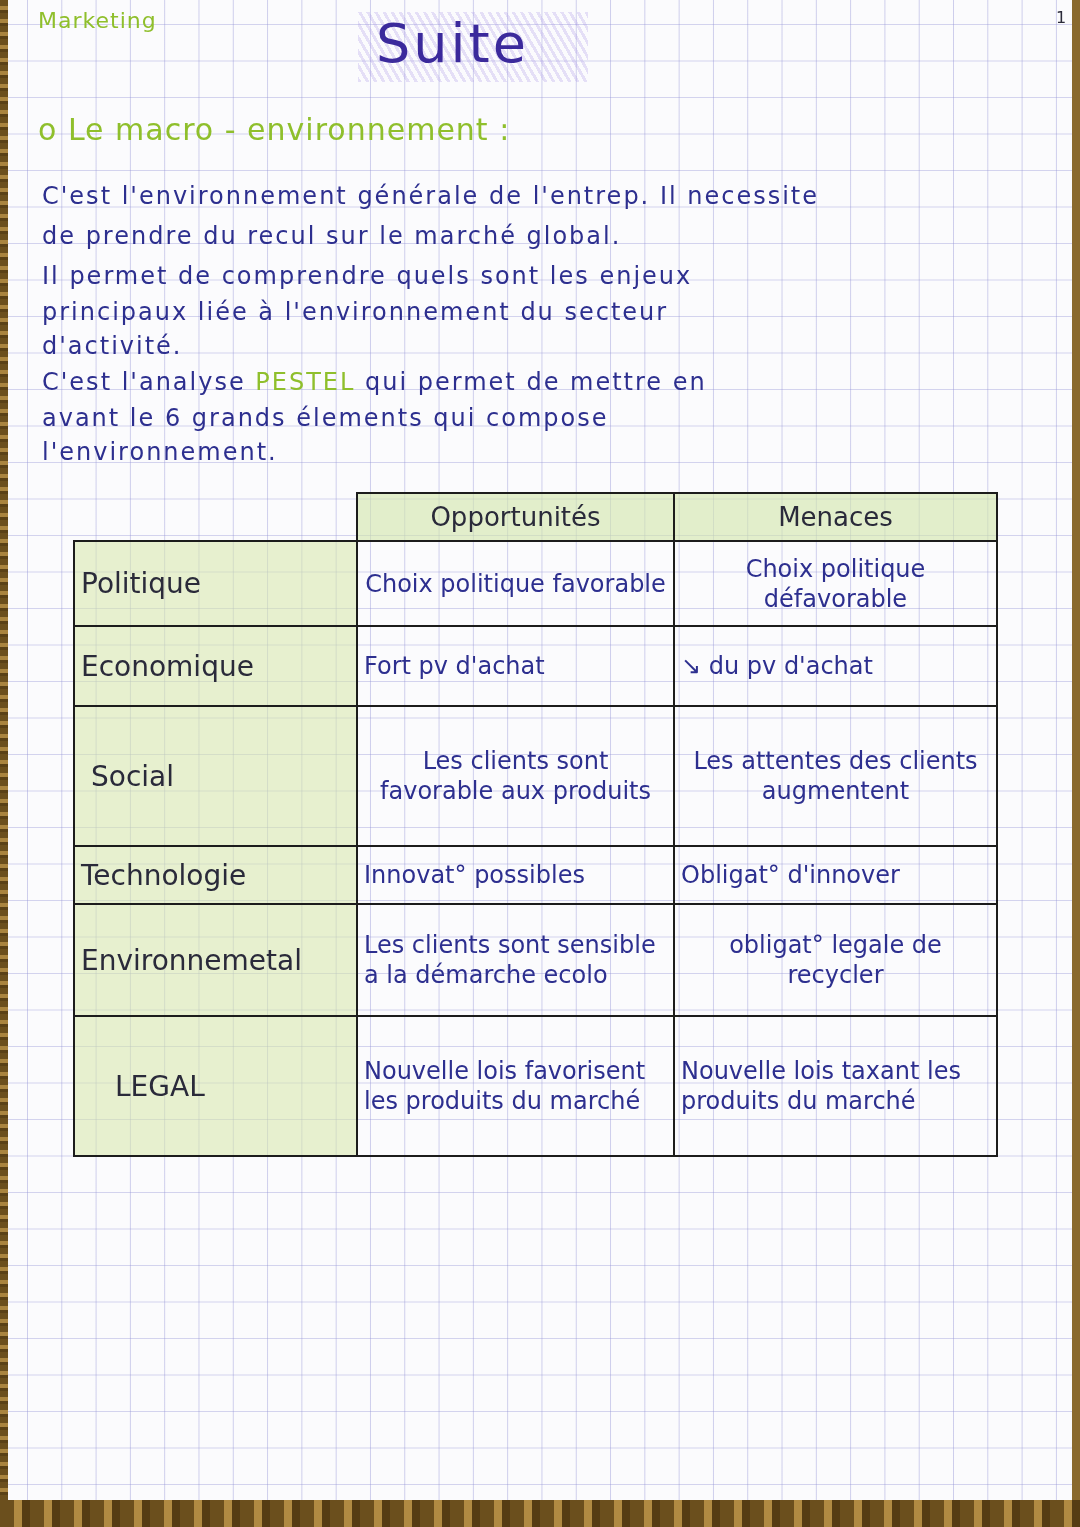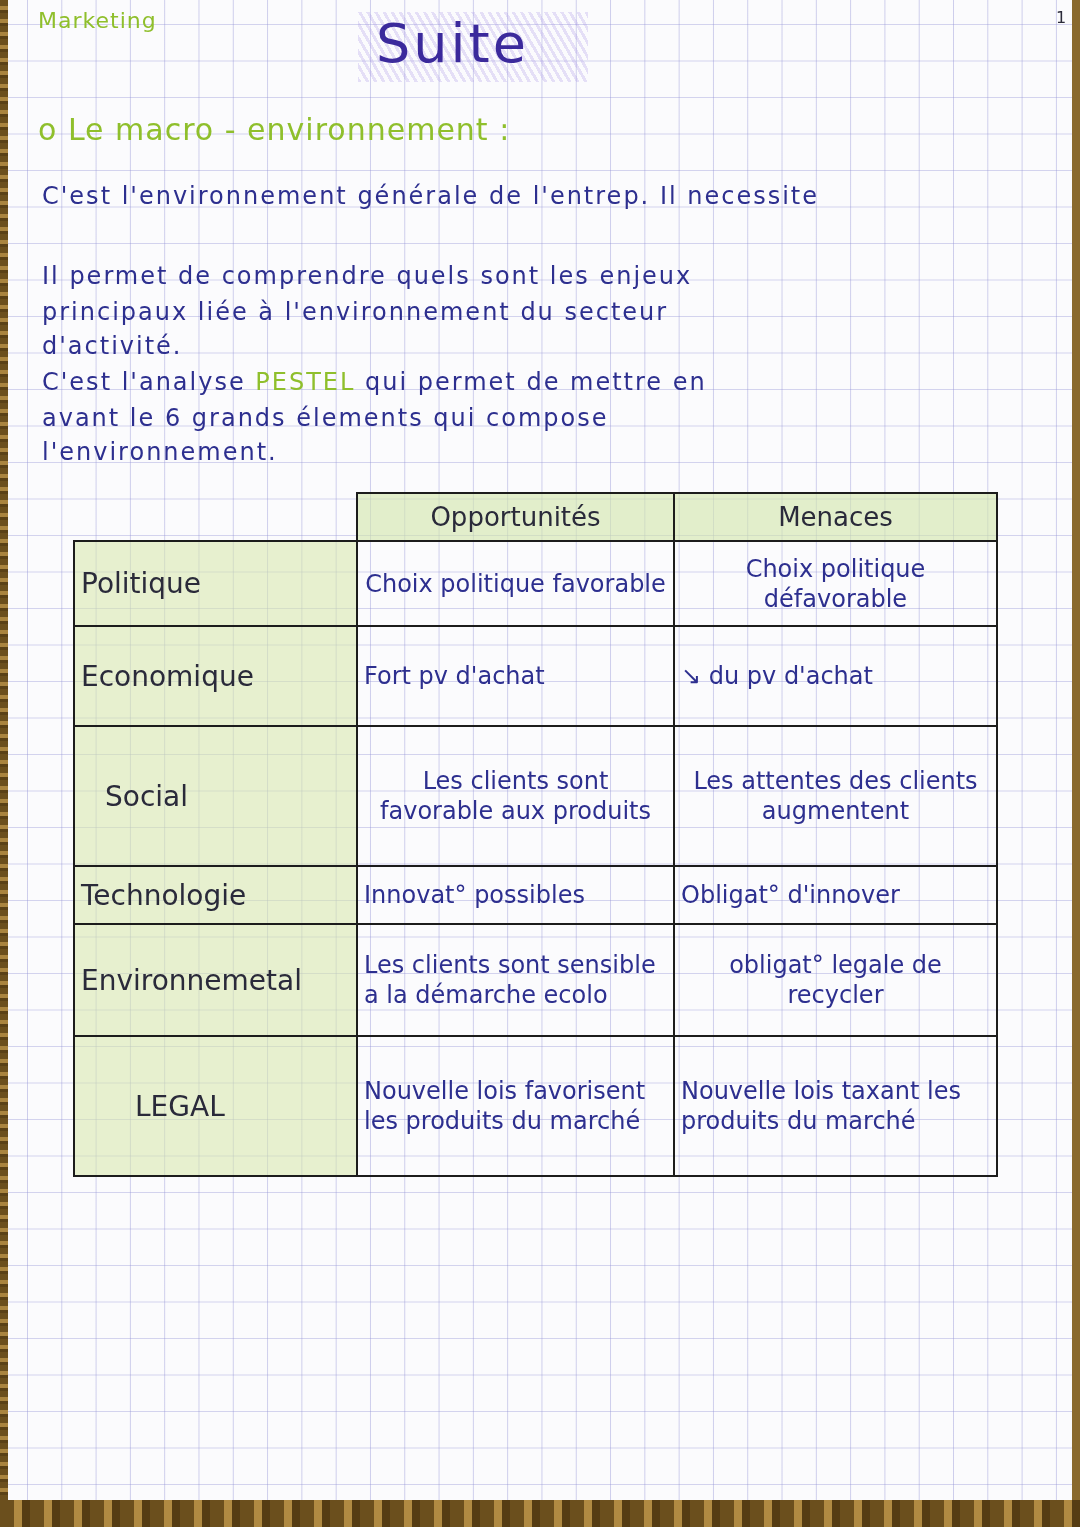--- a/index.html
+++ b/index.html
@@ -35,20 +35,21 @@
 
 <div class="wood-left"></div>
 <div class="paper">
   <span class="hand green subject">Marketing</span>
   <span class="hand dark pagenum">1</span>
   <div class="title-hl"></div>
   <span class="hand purple title">Suite</span>
   <span class="hand green section">o Le macro - environnement :</span>
 
   <span class="hand blue para" style="top:182px">C'est l'environnement générale de l'entrep. Il necessite</span>
+  <span class="hand blue para" style="top:222px">de prendre du recul sur le marché global.</span>
   <span class="hand blue para" style="top:262px">Il permet de comprendre quels sont les enjeux</span>
   <span class="hand blue para" style="top:298px">principaux liée à l'environnement du secteur</span>
   <span class="hand blue para" style="top:332px">d'activité.</span>
   <span class="hand blue para" style="top:368px">C'est l'analyse <span class="green">PESTEL</span> qui permet de mettre en</span>
   <span class="hand blue para" style="top:404px">avant le 6 grands élements qui compose</span>
   <span class="hand blue para" style="top:438px">l'environnement.</span>
 
   <table class="pestel">
     <colgroup>
         <col style="width:283px">
@@ -59,41 +60,41 @@
         <tr style="height:48px">
       <th class="corner"></th>
       <th class="colhead">Opportunités</th>
       <th class="colhead">Menaces</th>
     </tr>
     <tr style="height:85px">
       <td class="rowhead">Politique</td>
       <td class="cell c">Choix politique favorable</td>
       <td class="cell c">Choix politique défavorable</td>
     </tr>
-    <tr style="height:100px">
+    <tr style="height:80px">
       <td class="rowhead">Economique</td>
       <td class="cell">Fort pv d'achat</td>
       <td class="cell">↘ du pv d'achat</td>
     </tr>
     <tr style="height:140px">
-      <td class="rowhead" style="padding-left:30px">Social</td>
+      <td class="rowhead" style="padding-left:16px">Social</td>
       <td class="cell c">Les clients sont favorable aux produits</td>
       <td class="cell c">Les attentes des clients augmentent</td>
     </tr>
     <tr style="height:58px">
       <td class="rowhead">Technologie</td>
       <td class="cell">Innovat° possibles</td>
       <td class="cell">Obligat° d'innover</td>
     </tr>
     <tr style="height:112px">
       <td class="rowhead">Environnemetal</td>
       <td class="cell">Les clients sont sensible a la démarche ecolo</td>
       <td class="cell c">obligat° legale de recycler</td>
     </tr>
     <tr style="height:140px">
-      <td class="rowhead" style="padding-left:60px">LEGAL</td>
+      <td class="rowhead" style="padding-left:40px">LEGAL</td>
       <td class="cell">Nouvelle lois favorisent les produits du marché</td>
       <td class="cell">Nouvelle lois taxant les produits du marché</td>
     </tr>
   </tbody>
     </table>
 </div>
 <div class="wood-bottom"></div>
 
 </body></html>

